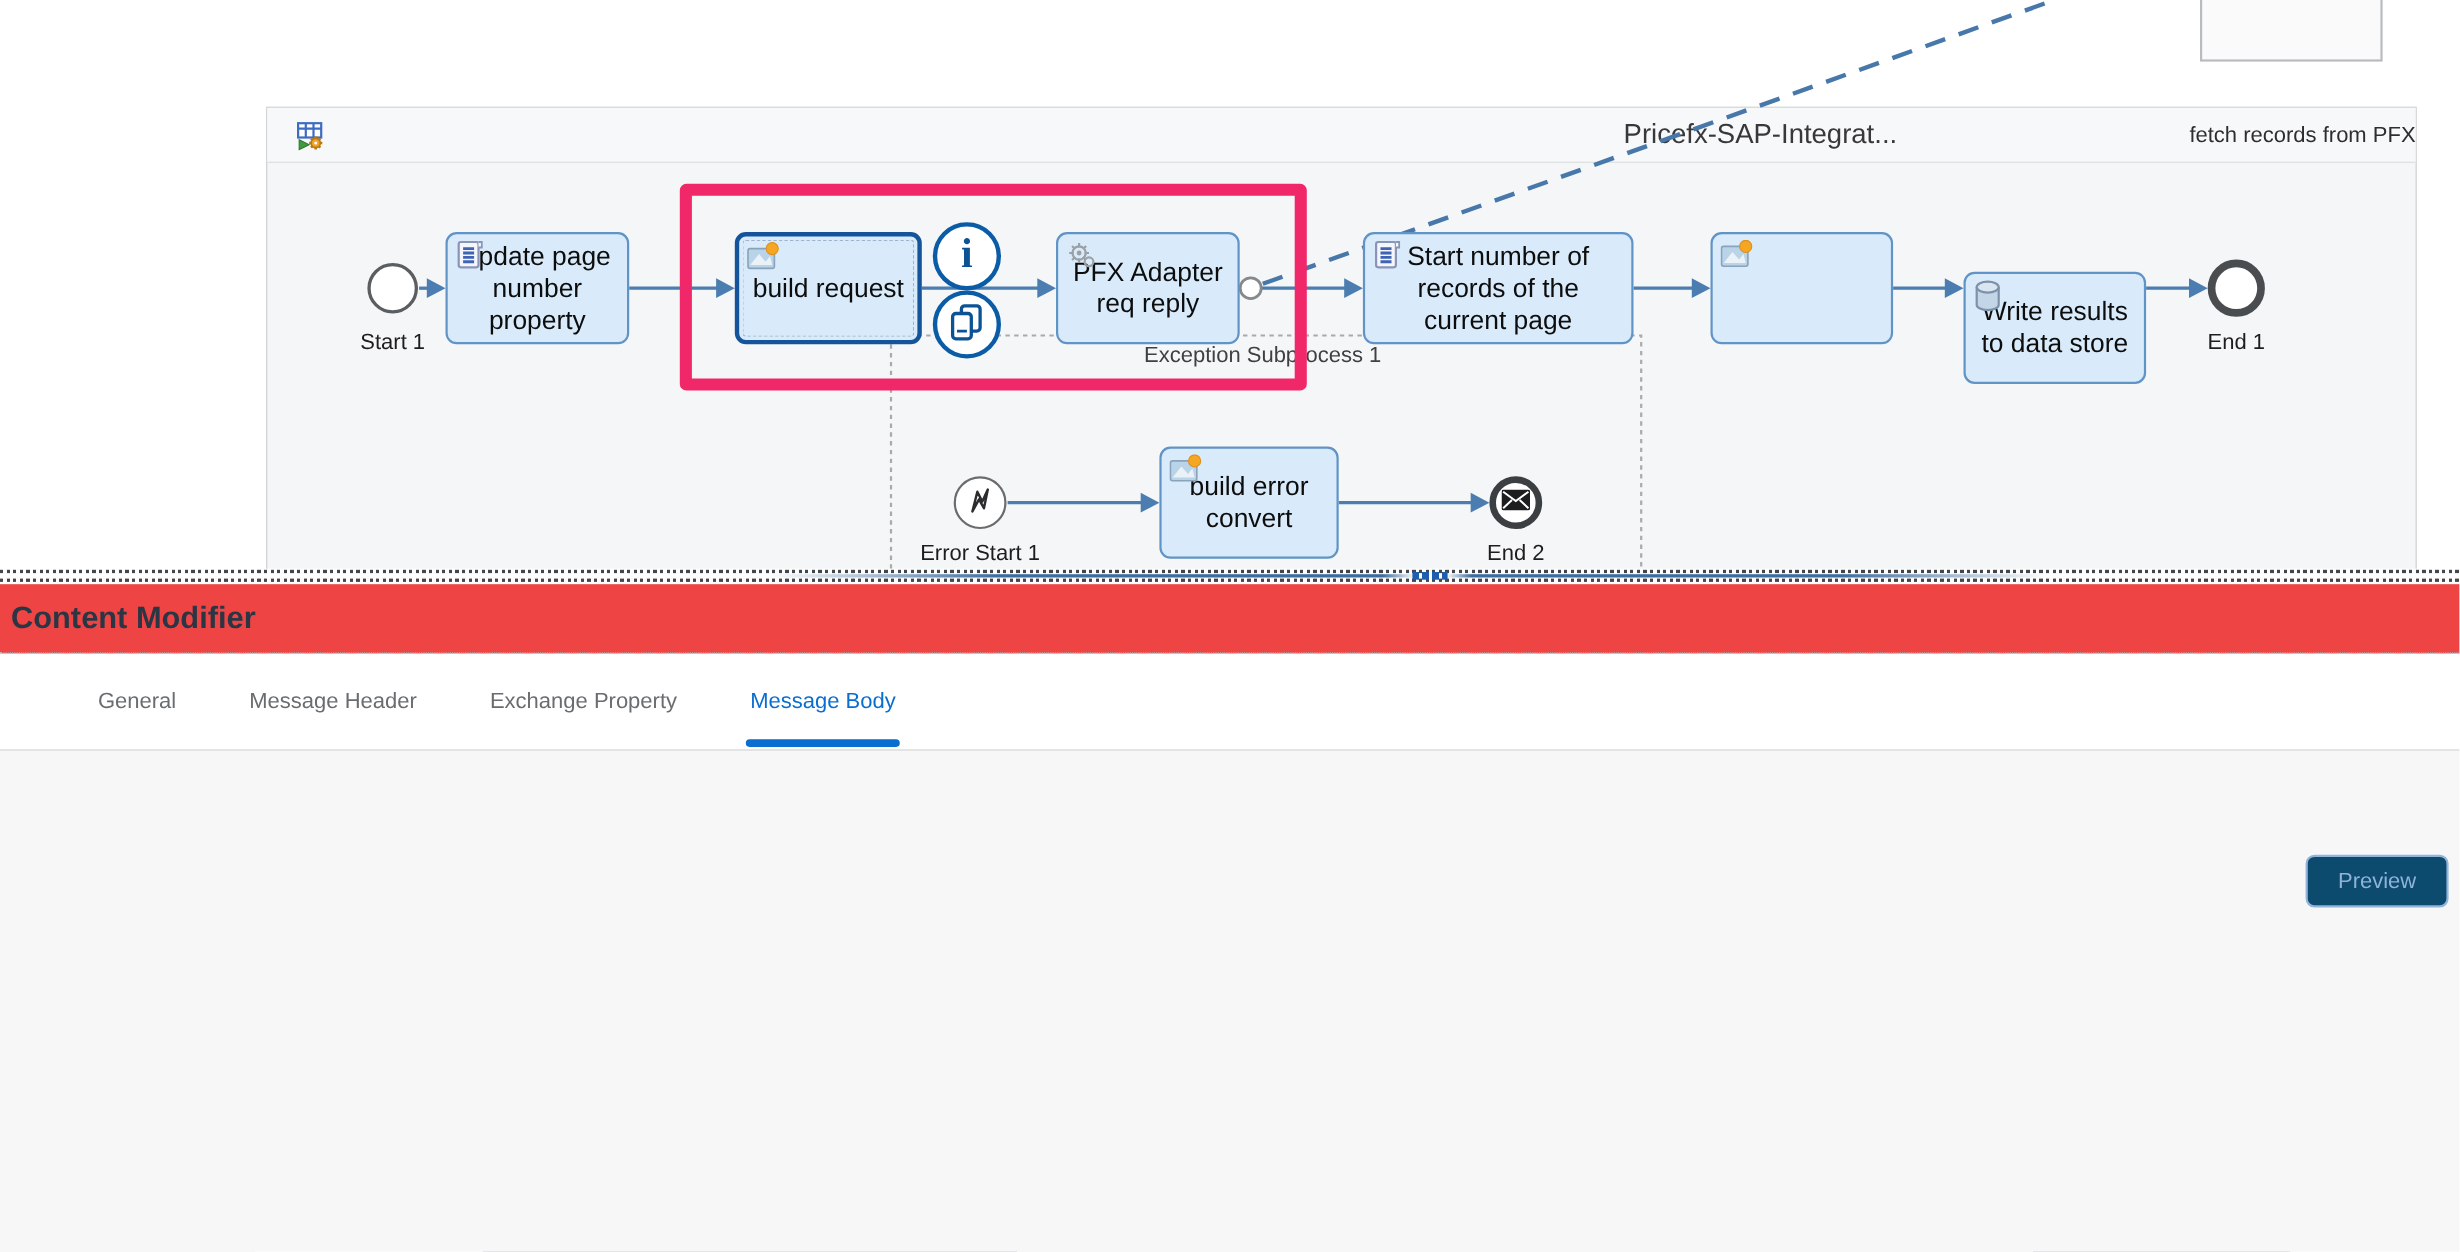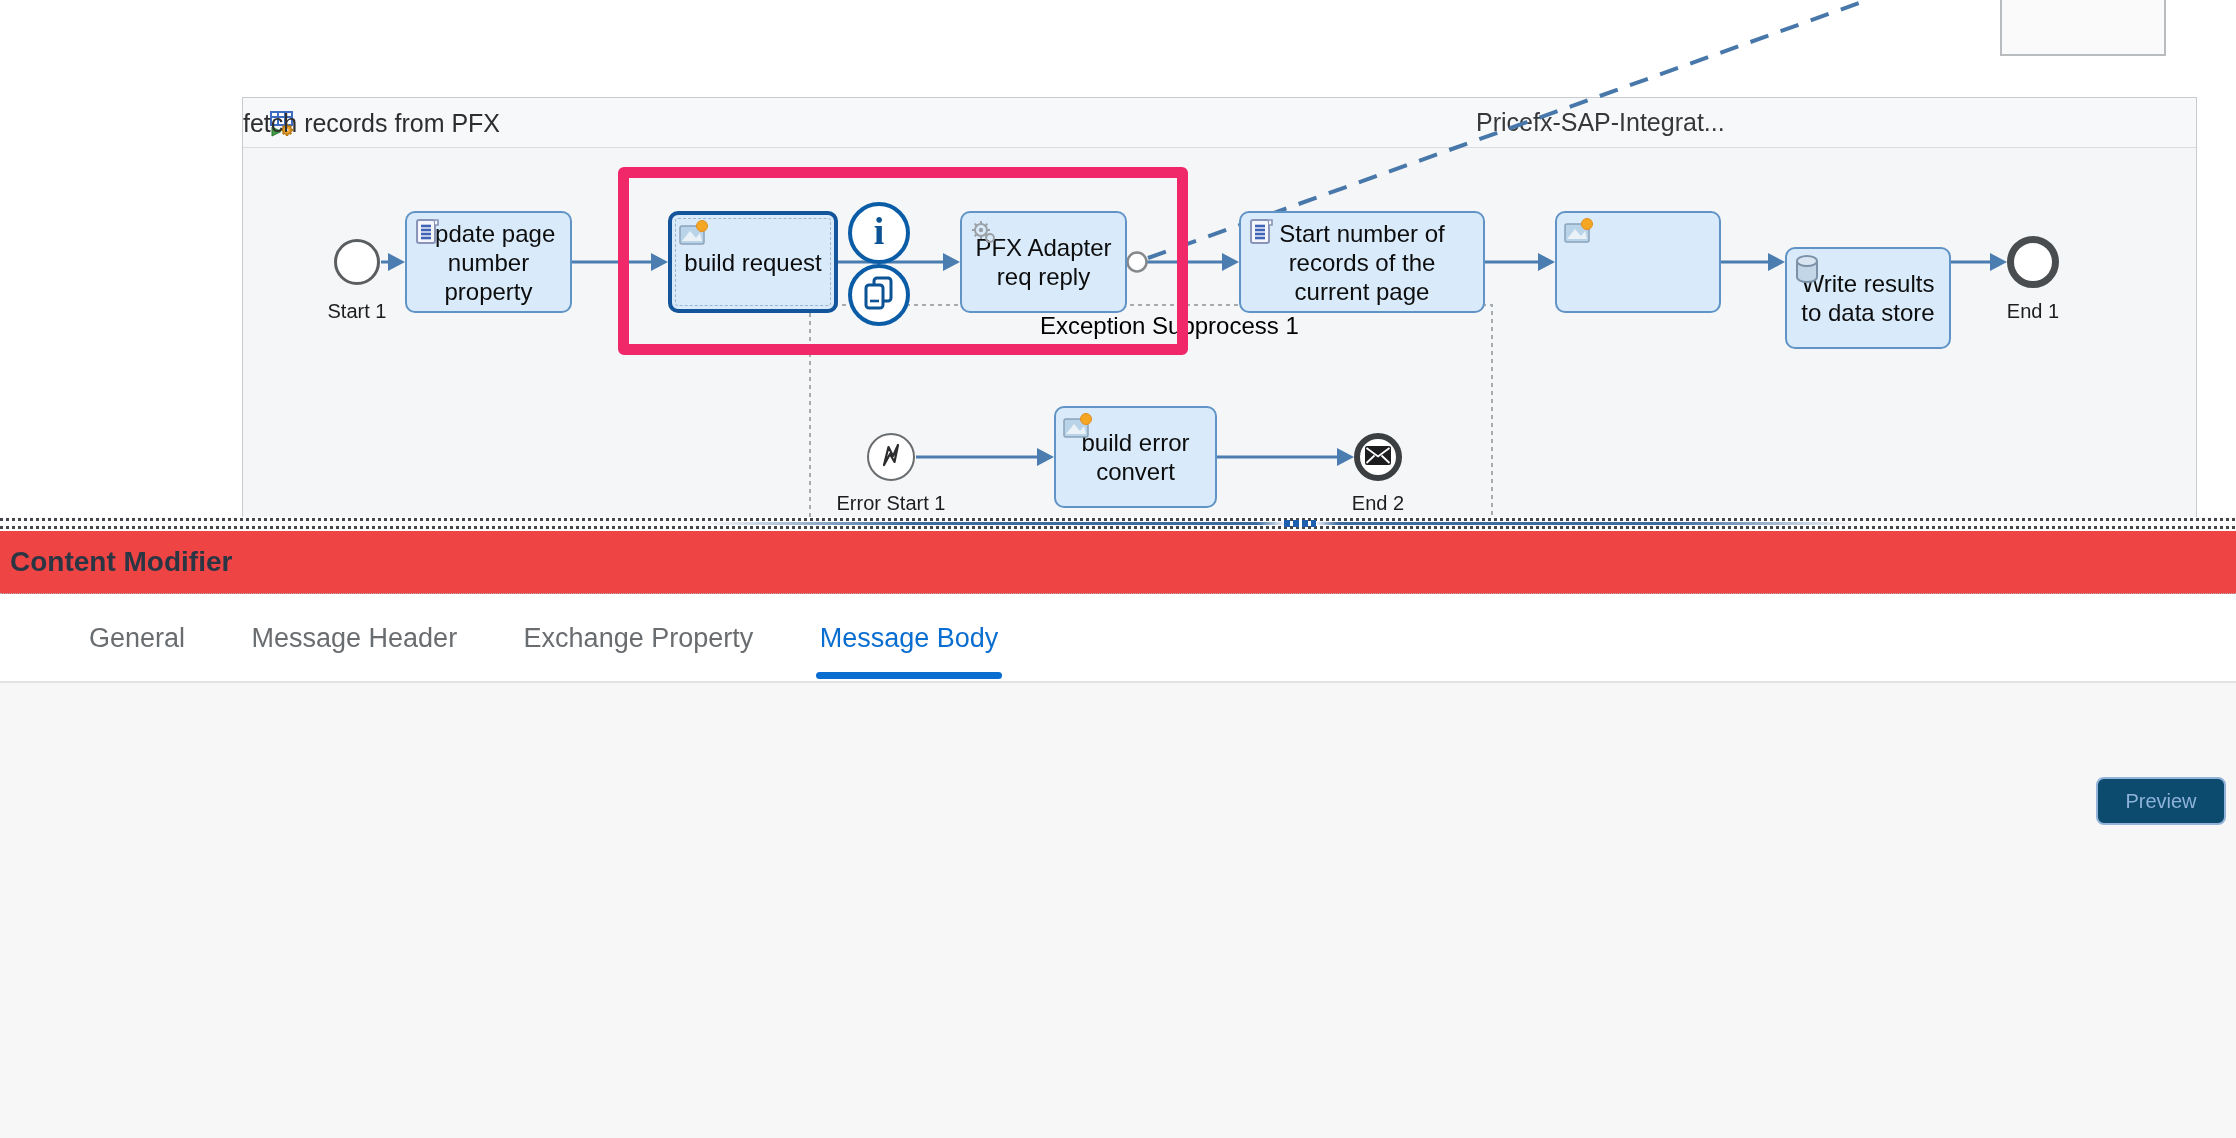--- a/index.html
+++ b/index.html
@@ -14,21 +14,21 @@
   .diagram-panel {
     position:absolute; left:242px; top:97px; width:1955px; height:422px;
     background:#f5f6f7; border:1.5px solid #c9ccce; z-index:1;
   }
   .panel-header {
     position:absolute; left:0; top:0; right:0; height:50px;
     background:#f7f8f9; border-bottom:1.5px solid #d9dbdd;
   }
   .process-label {
     position:absolute; left:0; right:0; top:0; height:50px; line-height:50px;
-    text-align:left; font-size:25px; color:#2e2e30;
+    text-align:right; font-size:20px; color:#2e2e30;
   }
   .iflow-label {
     position:absolute; left:1233px; top:0; height:50px; line-height:48px;
     font-size:25px; color:#38383a;
   }
   .proc-icon { position:absolute; left:27px; top:13px; }
 
   svg.wires { position:absolute; left:0; top:0; z-index:3; pointer-events:none; }
 
   .node {
@@ -41,21 +41,21 @@
   .corner-icon { position:absolute; left:7px; top:5px; }
 
   .event {
     position:absolute; border-radius:50%; background:#ffffff; z-index:4;
     display:flex; align-items:center; justify-content:center;
   }
   .evt-label {
     position:absolute; width:180px; text-align:center;
     font-size:20px; color:#1d1d1f; z-index:4;
   }
-  .subproc-label { position:absolute; left:1040px; top:312px; font-size:24px; color:#000000; z-index:4; }
+  .subproc-label { position:absolute; left:1040px; top:312px; font-size:20px; color:#404040; z-index:4; }
 
   .action-circle {
     position:absolute; width:62px; height:62px; border-radius:50%;
     background:#fff; border:4px solid #0b5ca7; z-index:7;
     display:flex; align-items:center; justify-content:center; cursor:pointer;
   }
   .info-glyph { font-family:"Liberation Serif", serif; font-weight:bold; font-size:38px; color:#0b5394; margin-top:-4px; }
 
   .highlight-frame {
     position:absolute; left:618px; top:167px; width:570px; height:188px;
@@ -88,21 +88,21 @@
   }
   .prop-title { font-size:28px; font-weight:bold; color:#2b3644; line-height:62px; padding-left:10px; }
 
   .tabs-bar {
     position:absolute; left:0; top:595px; width:2236px; height:88px;
     background:#ffffff; border-bottom:2px solid #e3e3e3; z-index:5;
     padding-left:89px; white-space:nowrap;
   }
   .tab {
     position:relative; display:inline-block; height:86px; line-height:86px;
-    margin-right:62px; font-size:27px; color:#6a6d70; cursor:pointer;
+    margin-right:62px; font-size:20px; color:#6a6d70; cursor:pointer;
   }
   .tab.active { color:#0a6ed1; }
   .tab.active::after {
     content:""; position:absolute; left:-4px; right:-4px; bottom:2px; height:7px;
     background:#0a6ed1; border-radius:4px;
   }
 
   .prop-content { position:absolute; left:0; top:683px; width:2236px; height:455px; background:#f7f7f8; z-index:5; }
 
   .field-label { position:absolute; width:115px; text-align:right; font-size:24px; color:#51555a; }

